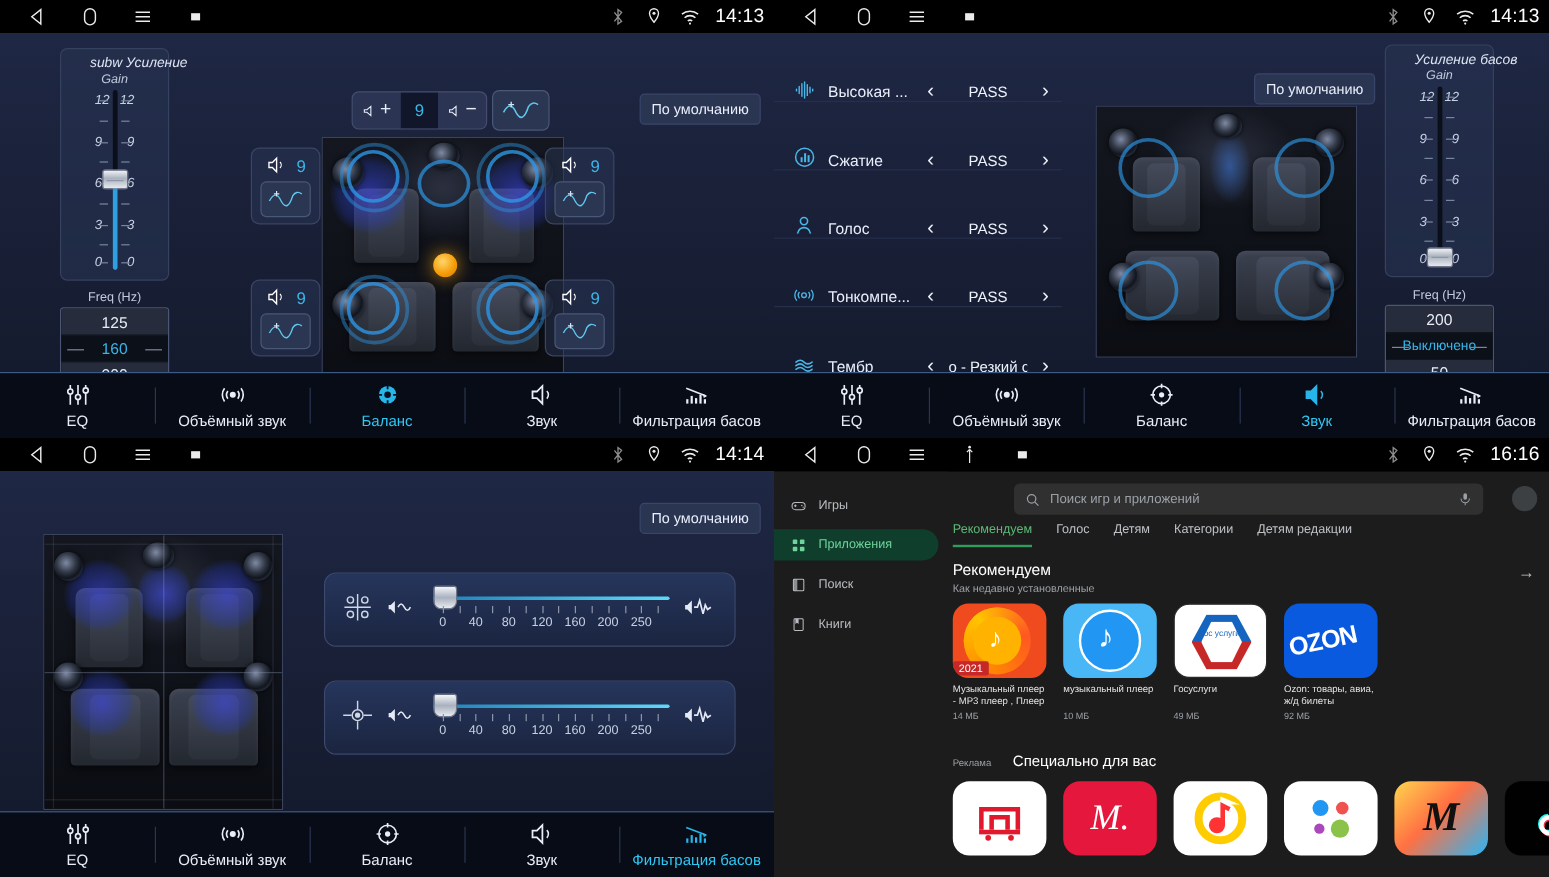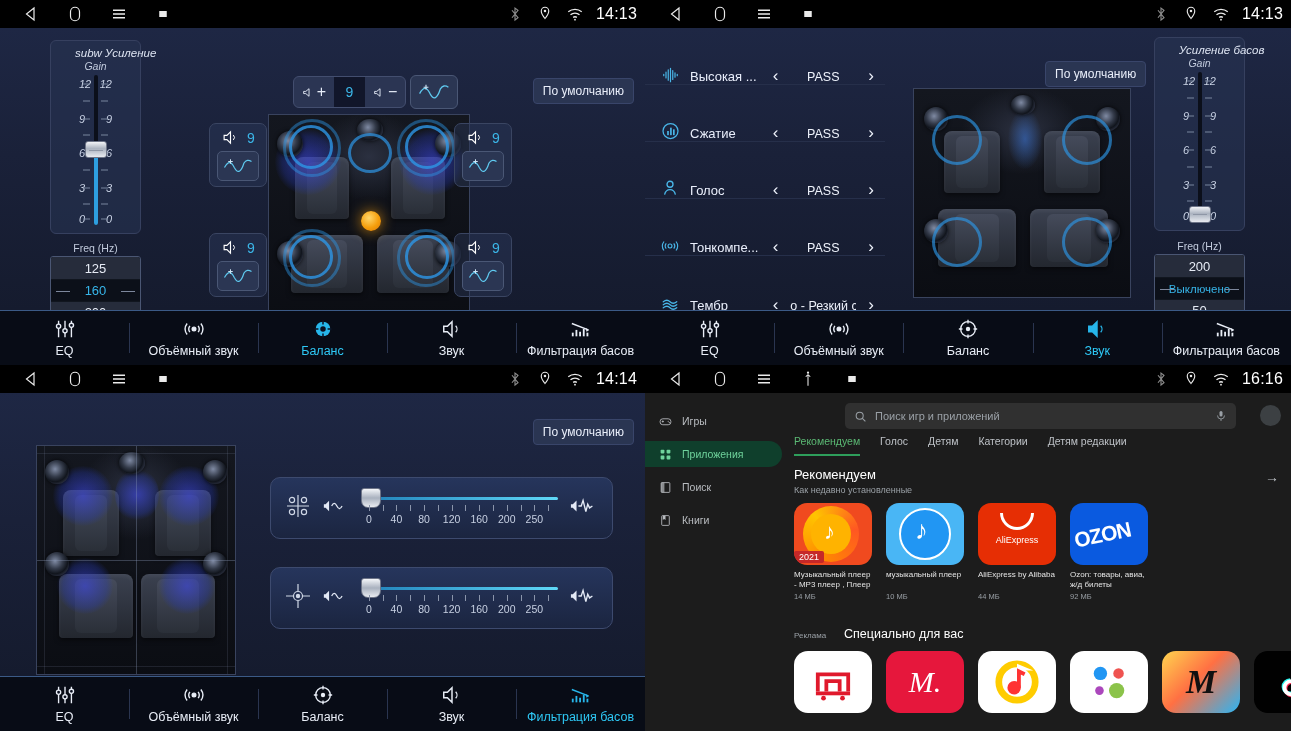--- a/index.html
+++ b/index.html
@@ -994,26 +994,27 @@
           </div>
           <div class="app">
             <div class="app-ico" style="background:#49b6f5;">
               <div style="position:absolute; left:13px; top:5px; width:52px; height:52px; border-radius:50%; border:2px solid #fff; background:#2196f3;"></div>
               <div style="position:absolute; left:29px; top:14px; color:#fff; font-size:26px; line-height:1;">♪</div>
             </div>
             <div class="app-name">музыкальный плеер</div>
             <div class="app-size">10 МБ</div>
           </div>
           <div class="app">
-            <div class="app-ico" style="background:#e62e04;">
-              <div style="position:absolute; left:22px; top:10px; width:34px; height:17px; border:3px solid #fff; border-top:none; border-radius:0 0 18px 18px;"></div>
-              <div style="position:absolute; left:0; right:0; top:32px; text-align:center; color:#fff; font-size:9px;">AliExpress</div>
+            <div class="app-ico" style="background:#fff; border:1px solid #2a2a2a;">
+              <div style="position:absolute; left:14px; top:8px; width:50px; height:46px; background:linear-gradient(180deg,#1565c0 50%,#c62828 50%); clip-path:polygon(25% 0,75% 0,100% 50%,75% 100%,25% 100%,0 50%);"></div>
+              <div style="position:absolute; left:22px; top:14px; width:34px; height:34px; background:#fff; clip-path:polygon(25% 0,75% 0,100% 50%,75% 100%,25% 100%,0 50%);"></div>
+              <div style="position:absolute; left:0; right:0; top:20px; text-align:center; color:#1565c0; font-size:7px; line-height:1.3;">гос услуги</div>
             </div>
-            <div class="app-name">AliExpress by Alibaba</div>
-            <div class="app-size">44 МБ</div>
+            <div class="app-name">Госуслуги</div>
+            <div class="app-size">49 МБ</div>
           </div>
           <div class="app">
             <div class="app-ico" style="background:#0a5ae0;">
               <div style="position:absolute; left:4px; top:20px; color:#fff; font-size:21px; font-weight:bold; transform:rotate(-12deg); letter-spacing:-1px;">OZON</div>
 
             </div>
             <div class="app-name">Ozon: товары, авиа, ж/д билеты</div>
             <div class="app-size">92 МБ</div>
           </div>
 

